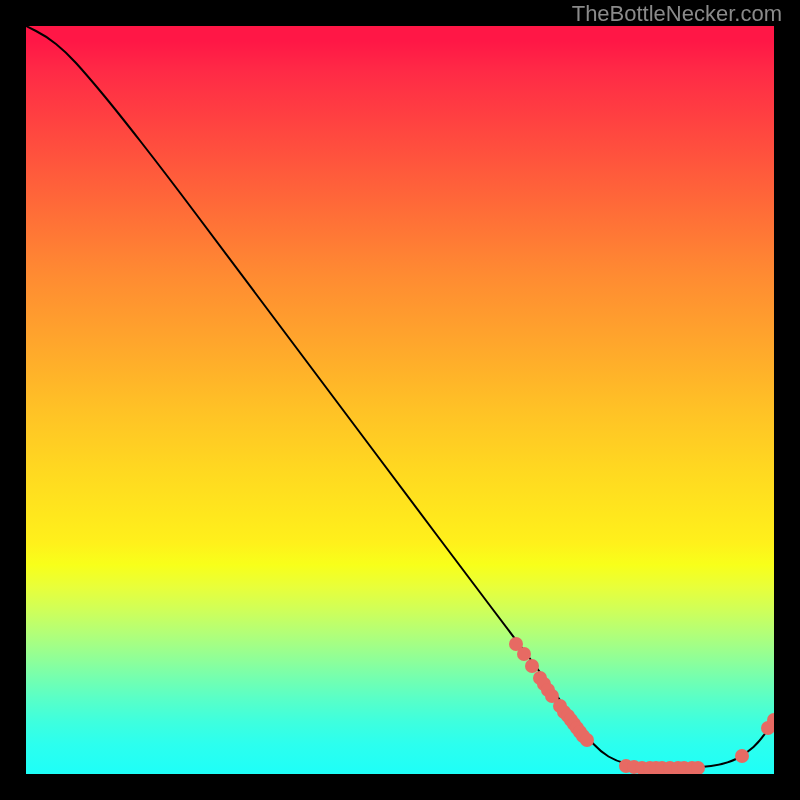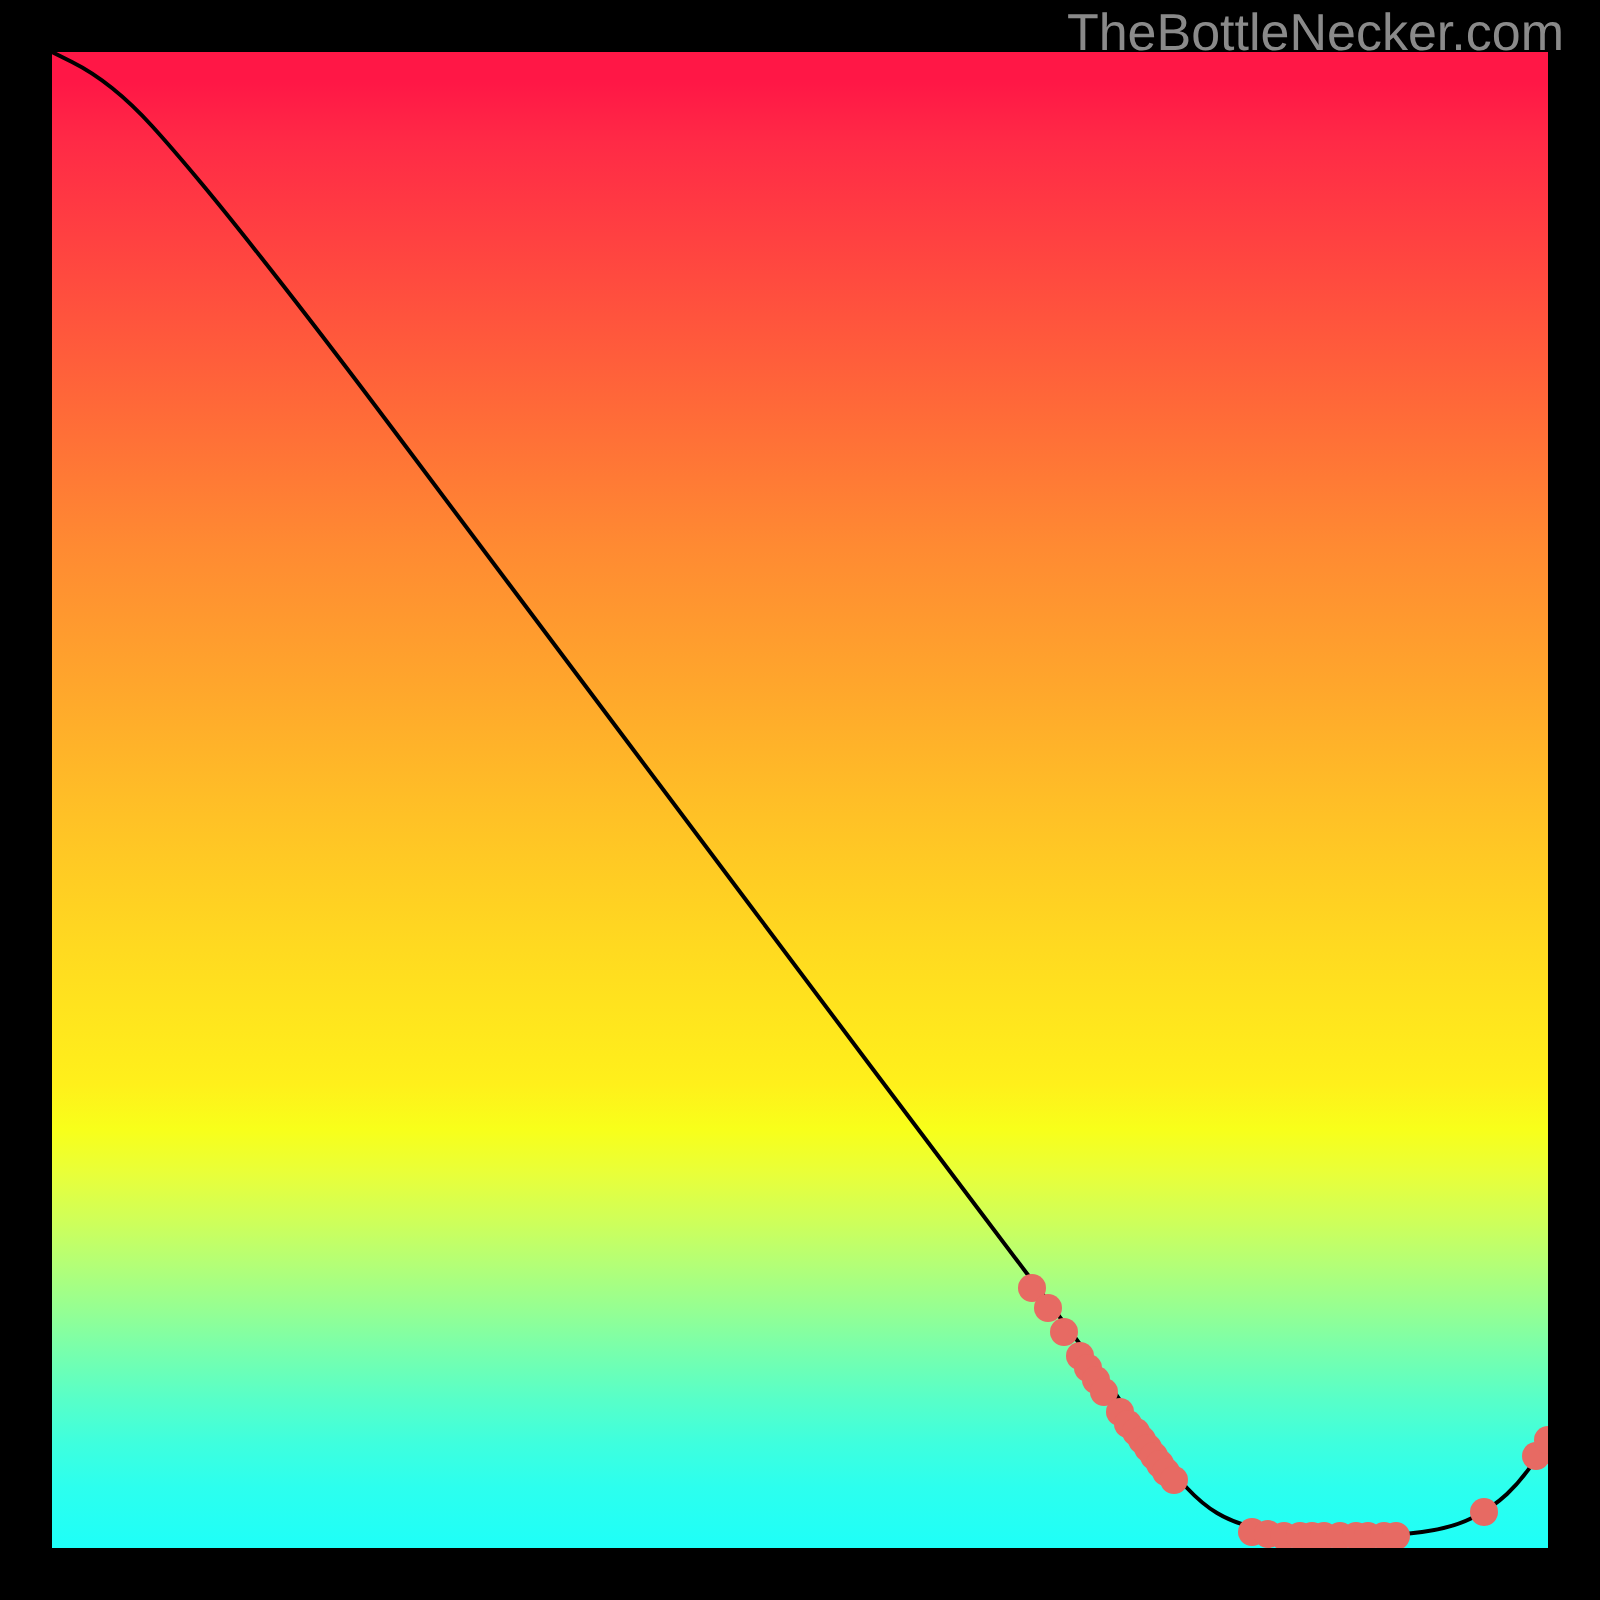--- a/index.html
+++ b/index.html
@@ -8,21 +8,21 @@
     height: 800px;
     background: #000;
     position: relative;
     font-family: Arial, sans-serif;
   }
   .watermark {
     position: absolute;
     top: 1px;
     right: 18px;
     color: #8a8a8a;
-    font-size: 26px;
+    font-size: 22px;
     font-weight: 500;
     z-index: 10;
   }
   .plot-area {
     position: absolute;
     left: 26px;
     top: 26px;
     width: 748px;
     height: 748px;
     overflow: hidden;

